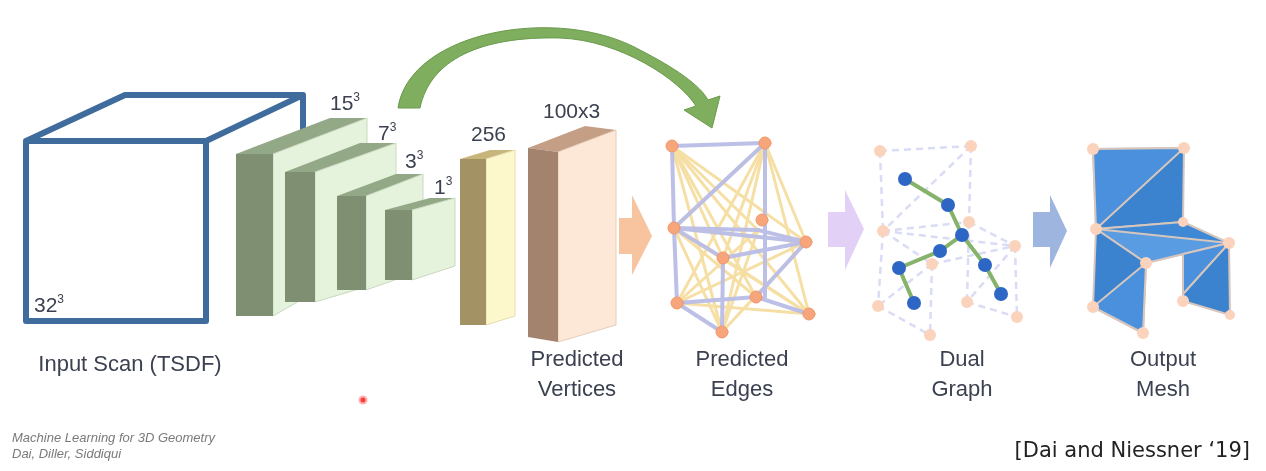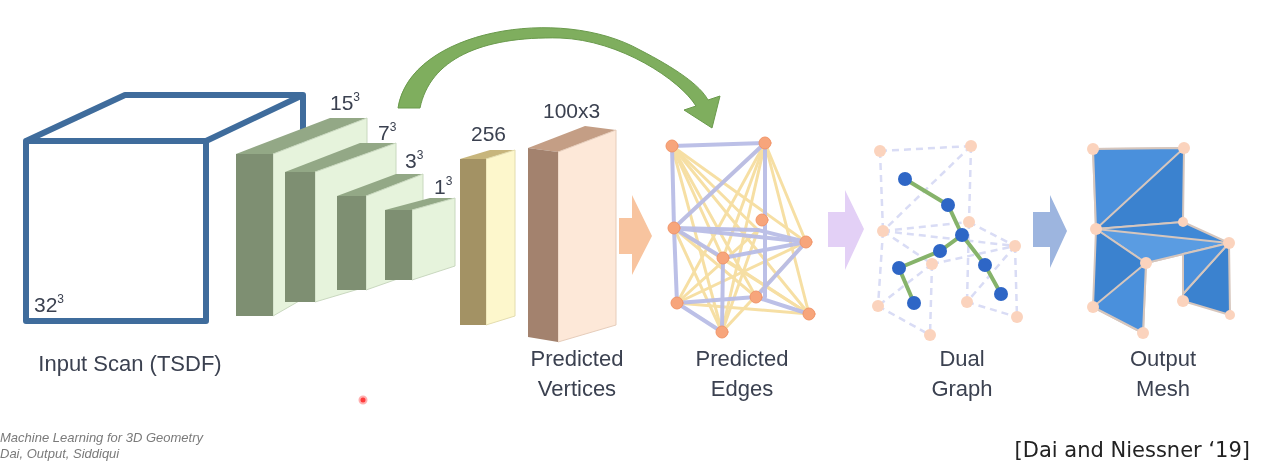--- a/index.html
+++ b/index.html
@@ -1,21 +1,21 @@
 <!DOCTYPE html>
 <html><head>
 <meta charset="utf-8">
 <style>
   html, body { margin:0; padding:0; background:#ffffff; }
   body { width:1266px; height:471px; position:relative; overflow:hidden; font-family:"DejaVu Sans", sans-serif; }
   svg.diagram { position:absolute; left:0; top:0; }
   .lbl { font-family:"Liberation Sans", sans-serif; fill:#3b4150; font-size:22px; }
   .dim { font-family:"Liberation Sans", sans-serif; fill:#3b4150; font-size:21px; }
   .sup { font-size:12px; }
-  .footer { position:absolute; left:0; top:430px; font-family:"Liberation Sans", sans-serif; font-style:italic; font-size:13px; color:#7a7a7a; line-height:16px; }
+  .footer { position:absolute; left:12px; top:430px; font-family:"Liberation Sans", sans-serif; font-style:italic; font-size:13px; color:#7a7a7a; line-height:16px; }
   .cite { position:absolute; right:16px; top:438px; font-family:"DejaVu Sans", sans-serif; font-size:21px; color:#222; }
 </style>
 </head>
 <body>
 
 <svg class="diagram" width="1266" height="471" viewBox="0 0 1266 471">
 
   <path d="M398,108 C410,30 560,5 640,50 C675,68 700,85 708,100 L720,96 L712,128 L684,110 L696,106 C680,80 620,40 560,38 C480,36 430,60 420,108 Z" fill="#7fae5e" stroke="#6a9a4c" stroke-width="1"></path>
 
   <g fill="none" stroke="#3f6c9c" stroke-width="6" stroke-linejoin="round">
@@ -208,15 +208,15 @@
   <text class="lbl" x="962" y="366" text-anchor="middle">Dual</text>
   <text class="lbl" x="962" y="396" text-anchor="middle">Graph</text>
   <text class="lbl" x="1163" y="366" text-anchor="middle">Output</text>
   <text class="lbl" x="1163" y="396" text-anchor="middle">Mesh</text>
 
   <circle cx="363" cy="400" r="3.5" fill="#ff3b3b" stroke="#ffb0b0" stroke-width="2"></circle>
 </svg>
 
 <div class="footer">
   <div>Machine Learning for 3D Geometry</div>
-  <div>Dai, Output, Siddiqui</div>
+  <div>Dai, Diller, Siddiqui</div>
 </div>
 <div class="cite">[Dai and Niessner ‘19]</div>
 
 </body></html>

